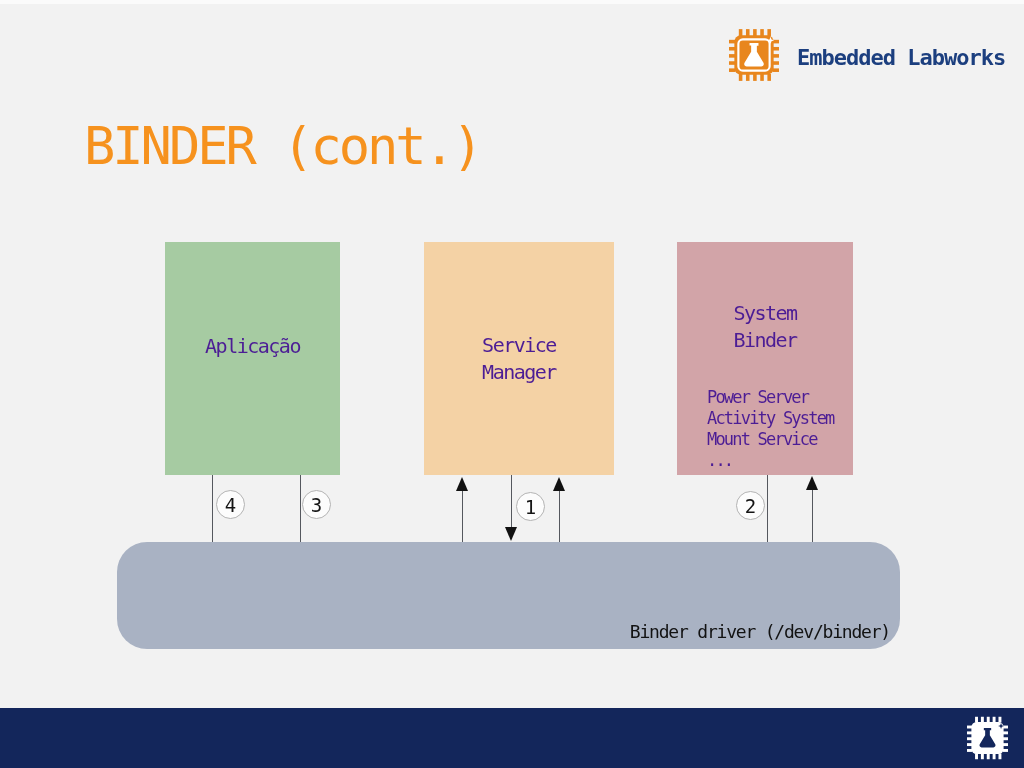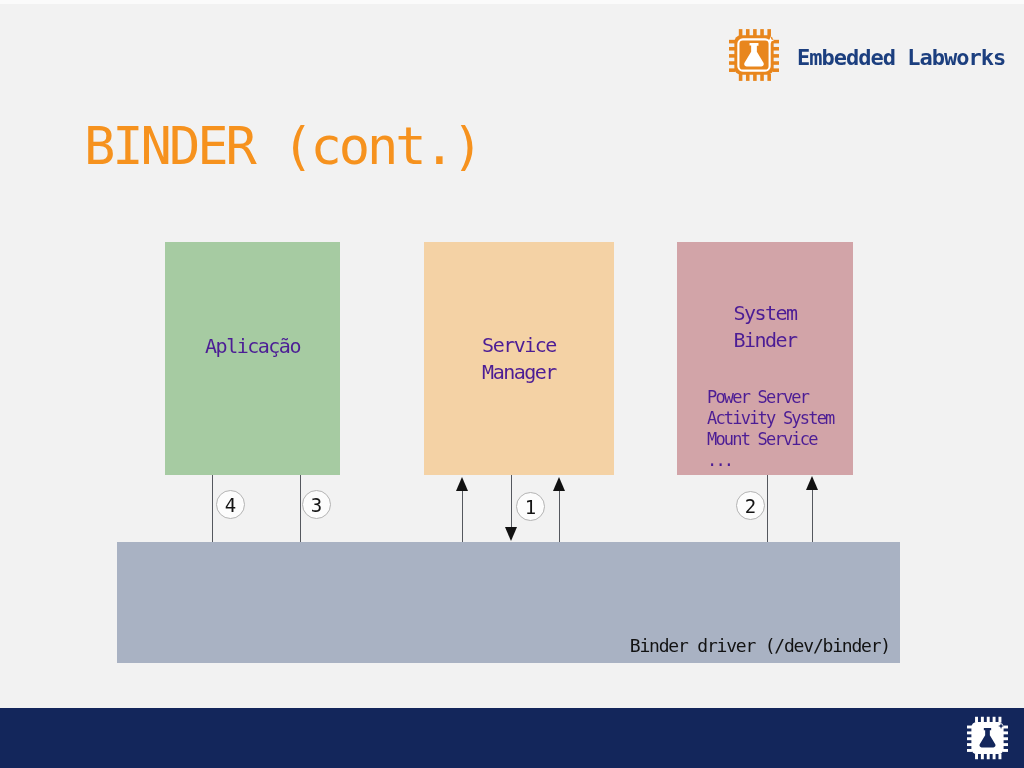--- a/index.html
+++ b/index.html
@@ -69,22 +69,23 @@
     list-style: none;
     font-size: 17px;
     letter-spacing: -1.8px;
     line-height: 21px;
     text-align: left;
   }
 
   
   .driver {
     position: absolute; left: 117px; top: 542px;
-    width: 783px; height: 121px;
+    width: 783px; height: 107px;
     background: #a9b2c3;
+    border-radius: 30px;
   }
   .driver-label {
     position: absolute; right: 10px; bottom: 7px;
     color: #121212;
     font-size: 18px;
     letter-spacing: -1.2px;
     white-space: nowrap;
   }
 
   

